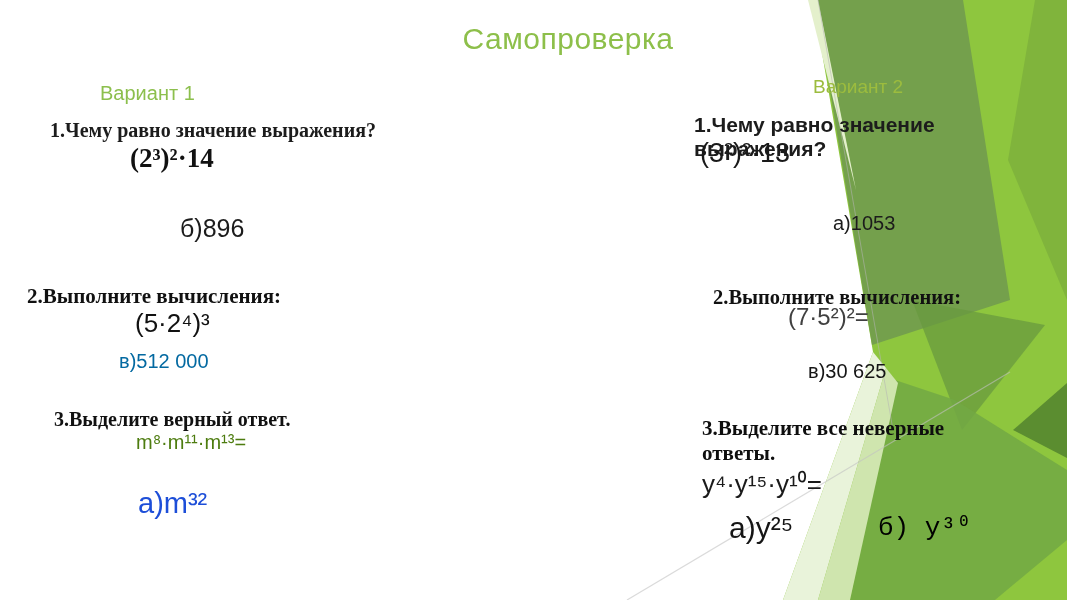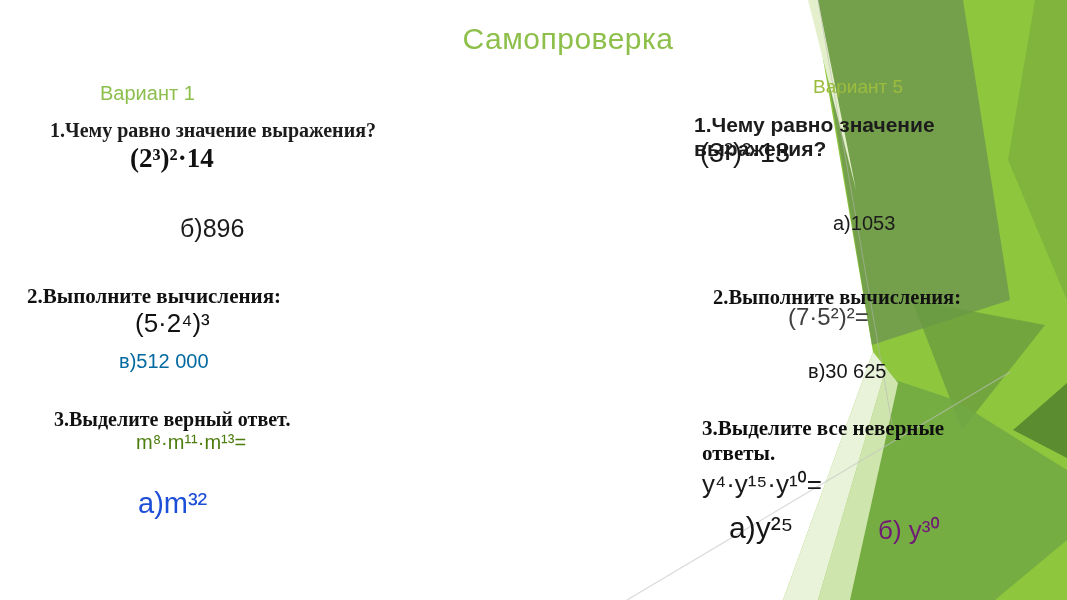--- a/index.html
+++ b/index.html
@@ -31,21 +31,21 @@
   .v1-q3-ans{left:138px;top:487px;font-size:29px;color:#1d4ed8;}
   .v2-q1-label{left:694px;top:113px;font-size:21px;color:#1c1c1c;}
   .v2-q1-expr{left:700px;top:138px;width:310px;font-size:27px;color:#191919;}
   .v2-q1-ans{left:833px;top:212px;font-size:20px;color:#1c1c1c;}
   .v2-q2-label{left:713px;top:286px;font-size:20.5px;color:#111;}
   .v2-q2-expr{left:788px;top:303px;font-size:24px;color:#404040;}
   .v2-q2-ans{left:808px;top:360px;font-size:20px;color:#151515;}
   .v2-q3-label{left:702px;top:416px;width:310px;font-size:21px;line-height:1.2;color:#0e0e0e;}
   .v2-q3-expr{left:702px;top:465px;width:310px;font-size:26px;color:#1a1a1a;}
   .v2-q3-ans-a{left:729px;top:511px;font-size:30px;color:#151515;}
-  .v2-q3-ans-b{left:878px;top:511px;font-size:26px;color:#701a75;}
+  .v2-q3-ans-b{left:878px;top:511px;font-size:26px;color:#000000;font-family:Liberation Mono, monospace;}
 </style>
 </head>
 <body>
 
 <svg class="bg" viewBox="0 0 1067 600" xmlns="http://www.w3.org/2000/svg">
 
   <polygon points="813,0 1067,0 1067,600 783,600 873,352" fill="#8ec63e"></polygon>
 
   <polygon points="1035,0 1067,0 1067,300 1008,160" fill="#80b43c"></polygon>
 
@@ -72,21 +72,21 @@
 <div class="layer v1-q1-label serif bold">1.Чему равно значение выражения?</div>
 <div class="layer v1-q1-expr serif center">(2³)²·14</div>
 <div class="layer v1-q1-ans sans">б)896</div>
 <div class="layer v1-q2-label serif bold">2.Выполните вычисления:</div>
 <div class="layer v1-q2-expr sans">(5·2⁴)³</div>
 <div class="layer v1-q2-ans sans">в)512 000</div>
 <div class="layer v1-q3-label serif bold">3.Выделите верный ответ.</div>
 <div class="layer v1-q3-expr sans">m⁸·m¹¹·m¹³=</div>
 <div class="layer v1-q3-ans sans">а)m³²</div>
 
-<div class="layer v2-header sans">Вариант 5</div>
+<div class="layer v2-header sans">Вариант 2</div>
 <div class="layer v2-q1-label sans bold">1.Чему равно значение выражения?</div>
 <div class="layer v2-q1-expr sans center">(3²)²·13</div>
 <div class="layer v2-q1-ans sans">а)1053</div>
 <div class="layer v2-q2-label serif bold">2.Выполните вычисления:</div>
 <div class="layer v2-q2-expr sans">(7·5²)²=</div>
 <div class="layer v2-q2-ans sans">в)30 625</div>
 <div class="layer v2-q3-label serif bold center">3.Выделите все неверные ответы.</div>
 <div class="layer v2-q3-expr sans center">y⁴·y¹⁵·y¹⁰=</div>
 <div class="layer v2-q3-ans-a sans">а)y²⁵</div>
 <div class="layer v2-q3-ans-b sans">б) y³⁰</div>

